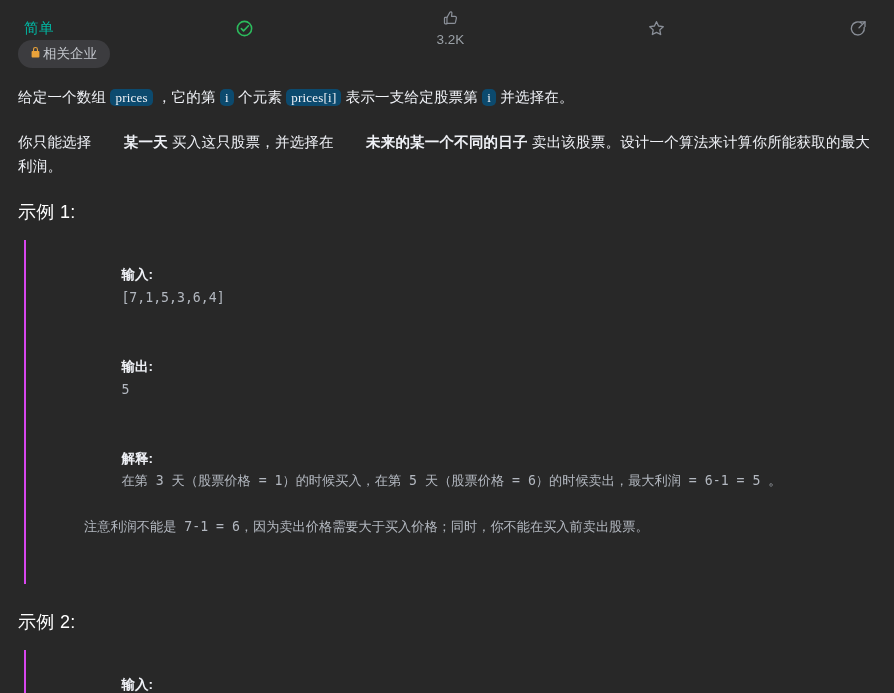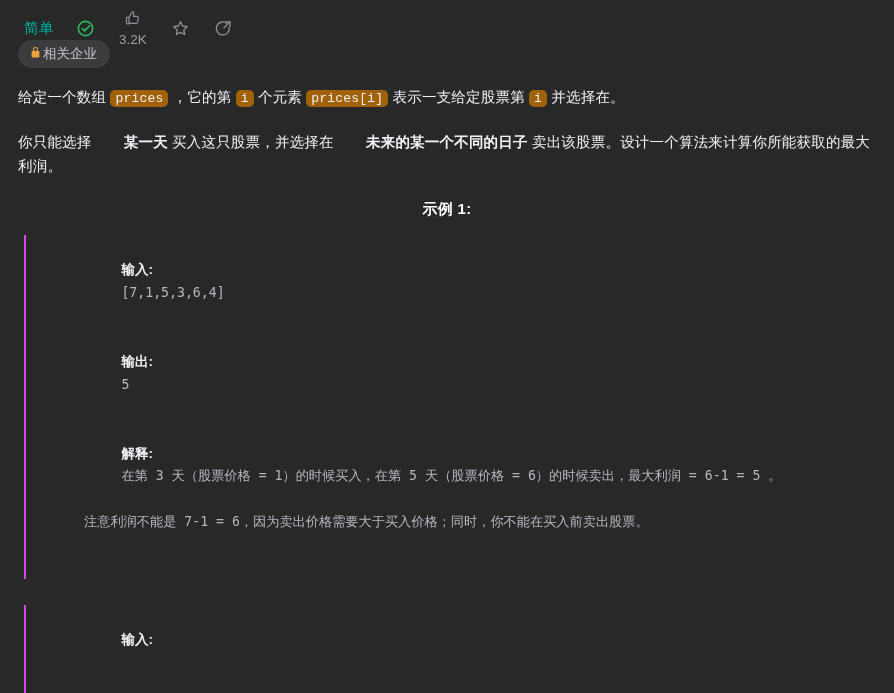--- a/index.html
+++ b/index.html
@@ -16,20 +16,21 @@
   }
   .page { width: 894px; height: 693px; padding: 0 18px; position: relative; }
 
   
   .meta-bar {
     display: flex;
     align-items: center;
     height: 36px;
     gap: 0;
     padding-top: 20px;
+    justify-content: space-between;
   }
   .difficulty {
     color: #00b8a3;
     font-size: 14.5px;
     font-weight: 500;
     padding: 4px 6px;
     border-radius: 5px;
     cursor: pointer;
     letter-spacing: .5px;
   }
@@ -67,37 +68,36 @@
   .content { margin-top: 18px; }
   p.desc {
     margin: 0 0 22px 0;
     font-size: 14.5px;
     line-height: 1.62;
     color: #eff1f6;
     letter-spacing: .2px;
   }
   p.desc b { font-weight: 700; margin-left: 28px; }
   code.chip {
-    font-family: Liberation Mono, monospace;
-    background: #a16207;
+    font-family: Liberation Serif, serif;
+    background: #0c4a6e;
     border-radius: 5px;
     padding: 1px 5px;
     font-size: 13px;
     color: #eff1f6;
     white-space: nowrap;
   }
 
   
   .ex-title {
-    font-weight: 700;
-    font-size: 15px;
+    font-weight: 400;
+    font-size: 18px;
     color: #fff;
     margin: 0 0 16px 0;
     letter-spacing: .3px;
-    text-align: center;
   }
   .example { margin-bottom: 10px; }
   .ex-block {
     border-left: 2px solid #d946ef;
     padding: 0 0 0 16px;
     margin: 0 0 26px 6px;
     font-family: "DejaVu Sans Mono", "Liberation Mono", monospace;
     font-size: 13.2px;
     line-height: 1.72;
     color: #b3b8c0;
@@ -193,20 +193,21 @@
         </div>
         <div class="ex-line">
           <span class="ex-label">解释:</span>
           <span>在第 3 天（股票价格 = 1）的时候买入，在第 5 天（股票价格 = 6）的时候卖出，最大利润 = 6-1 = 5 。</span>
           <span class="ex-cont">注意利润不能是 7-1 = 6，因为卖出价格需要大于买入价格；同时，你不能在买入前卖出股票。</span>
         </div>
       </div>
     </div>
 
     <div class="example">
+      <div class="ex-title">示例 2:</div>
       <div class="ex-block">
         <div class="ex-line">
           <span class="ex-label">输入:</span>
           
         </div>
 
       </div>
     </div>
 
   </div>

